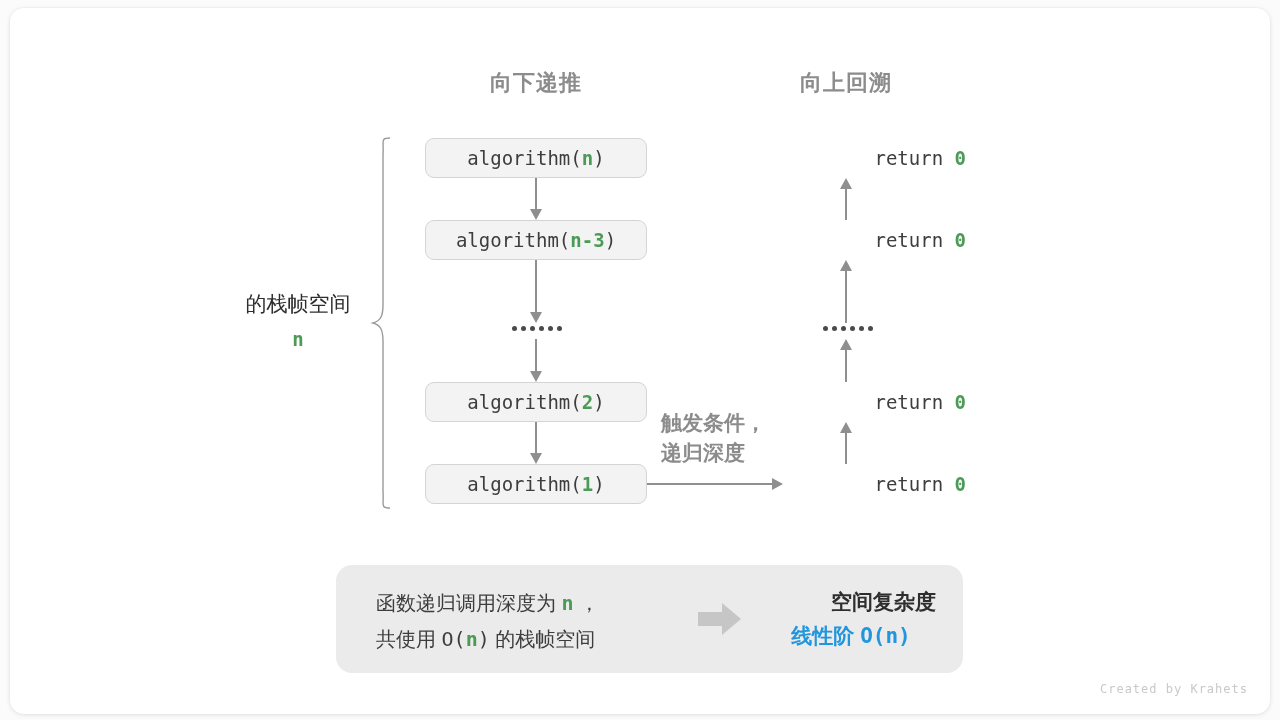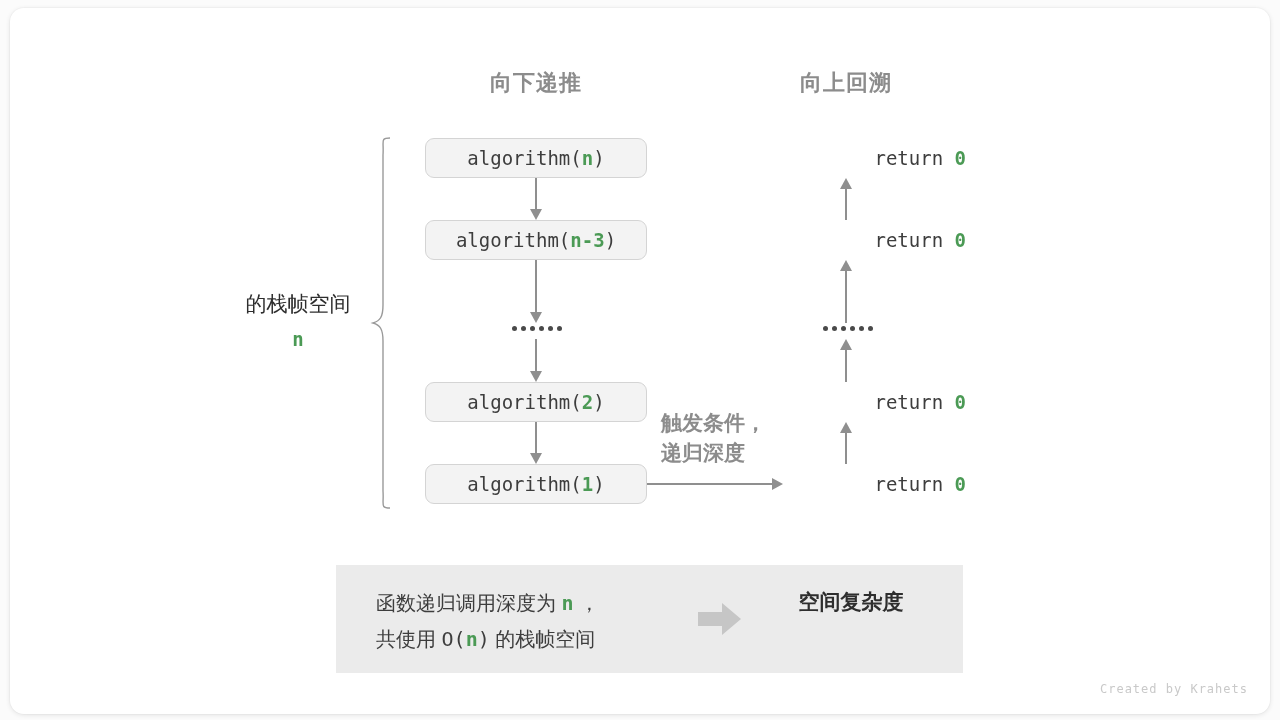--- a/index.html
+++ b/index.html
@@ -130,21 +130,21 @@
     white-space: nowrap;
   }
 
   
   #summary {
     left: 326px;
     top: 557px;
     width: 627px;
     height: 108px;
     background: #ebebeb;
-    border-radius: 0;
+    border-radius: 16px;
   }
   .sum-left {
     position: absolute;
     left: 40px;
     top: 20px;
     font-size: 20px;
     color: #3d3d3d;
     line-height: 36px;
     white-space: nowrap;
   }
@@ -163,20 +163,21 @@
     top: 20px;
     width: 170px;
     text-align: center;
   }
   .sum-title {
     font-size: 21px;
     font-weight: bold;
     color: #2e2e2e;
     line-height: 34px;
     white-space: nowrap;
+    text-align: right;
   }
   .sum-value {
     font-size: 21px;
     font-weight: bold;
     color: #2196dd;
     line-height: 34px;
     white-space: nowrap;
   }
   .sum-value .mono { font-family: "DejaVu Sans Mono", "Liberation Mono", monospace; }
 
@@ -317,18 +318,19 @@
       <div><span>函数递归调用深度为 </span><span class="mono-green">n</span><span> ，</span></div>
       <div><span>共使用 </span><span class="mono-dark">O(</span><span class="mono-green">n</span><span class="mono-dark">)</span><span> 的栈帧空间</span></div>
     </div>
 
     <svg class="block-arrow" width="44" height="36" viewBox="0 0 44 36">
       <polygon points="0,11 24,11 24,2 43,18 24,34 24,25 0,25" fill="#c6c6c6"></polygon>
     </svg>
 
     <div class="sum-right">
       <div class="sum-title">空间复杂度</div>
+      <div class="sum-value"><span>线性阶 </span><span class="mono">O(n)</span></div>
     </div>
   </div>
 
   <div class="abs" id="credit">Created by Krahets</div>
 
 </div>
 
 </body></html>

